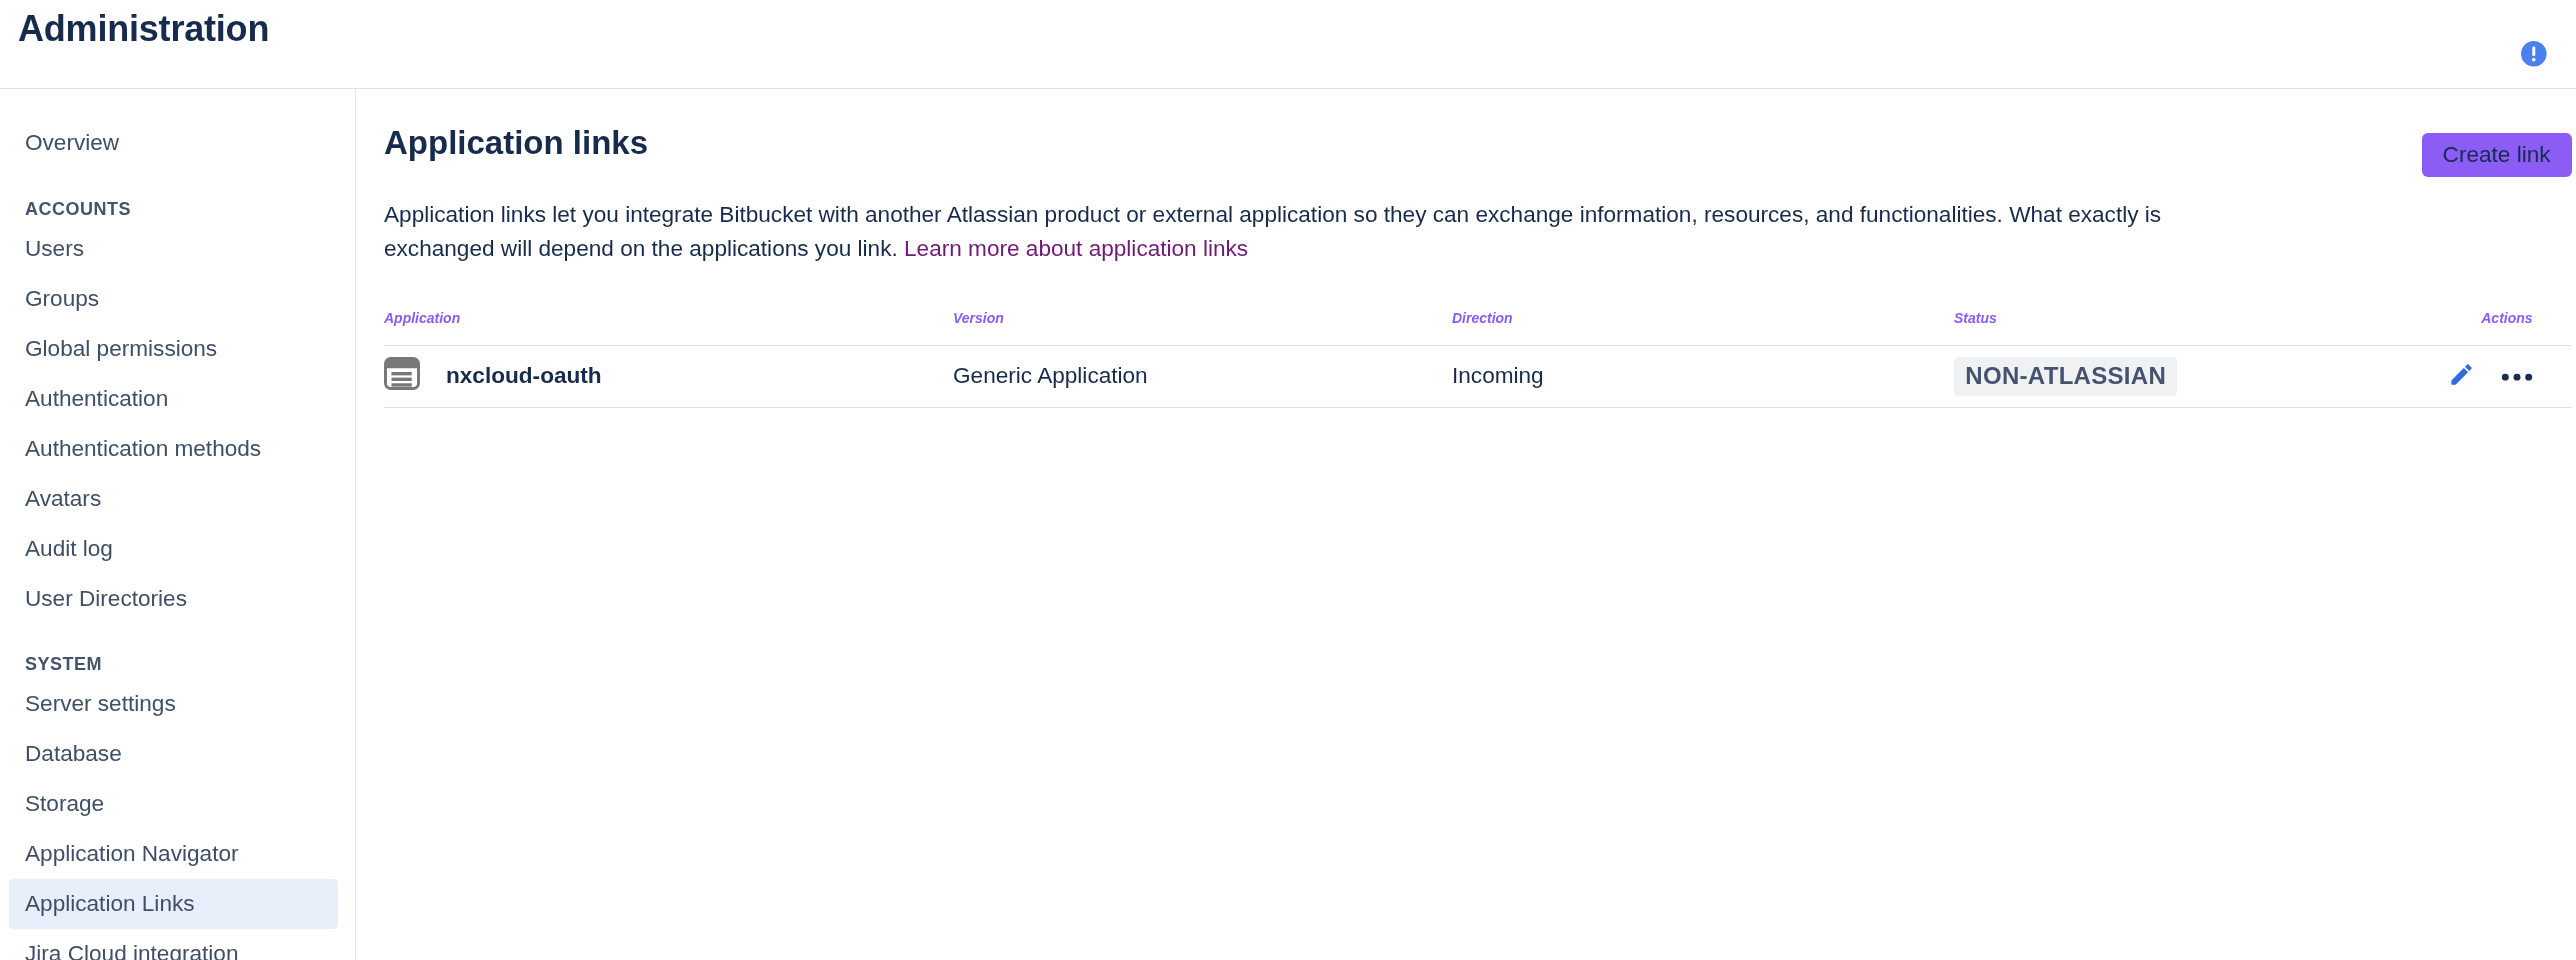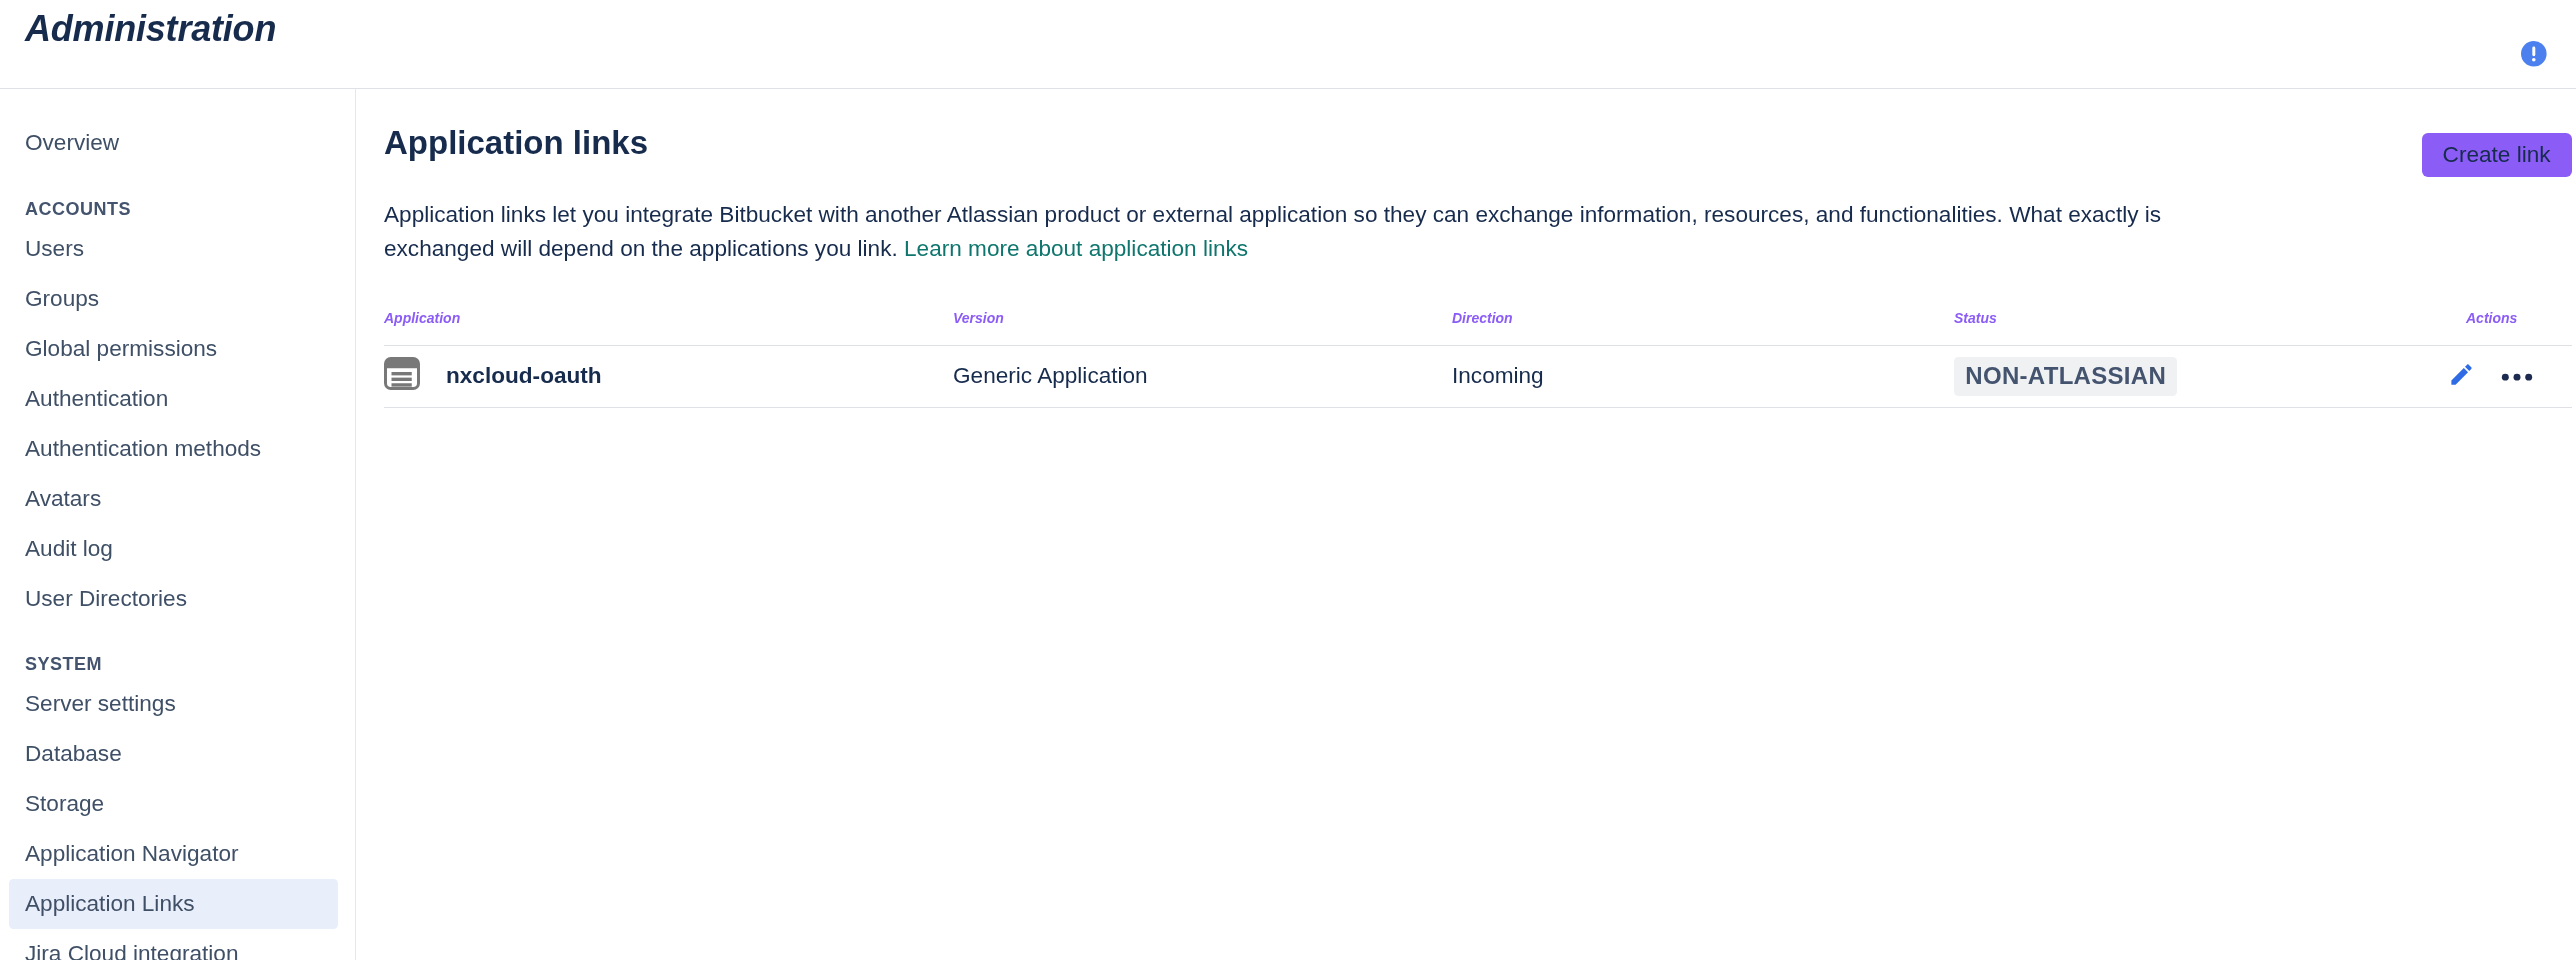--- a/index.html
+++ b/index.html
@@ -6,22 +6,22 @@
   html,body { margin:0; padding:0; }
   body {
     width:2576px; height:961px; overflow:hidden;
     background:#ffffff; color:#172B4D;
     font-family:"Liberation Sans", sans-serif;
   }
 
   
   .app-header { position:relative; height:89px; border-bottom:1.5px solid #DEE1E6; }
   .app-header h1 {
-    position:absolute; left:25px; top:4.5px; margin:0;
-    font-size:36px; line-height:48px; font-weight:700; letter-spacing:-0.2px; color:#172B4D;font-style:italic;
+    position:absolute; left:18px; top:4.5px; margin:0;
+    font-size:36px; line-height:48px; font-weight:700; letter-spacing:-0.2px; color:#172B4D;
   }
   .info-btn {
     position:absolute; right:29px; top:41px; width:25.6px; height:25.6px;
     border:none; background:transparent; padding:0; cursor:pointer;
   }
 
   
   .layout { display:flex; height:871px; }
 
   
@@ -39,29 +39,29 @@
   
   .main { flex:1; padding:0 12px 0 28px; }
   .main-header { display:flex; justify-content:space-between; align-items:flex-start; margin-top:36px; }
   .main-header h2 { margin:0; font-size:33px; line-height:36px; font-weight:700; color:#172B4D; }
   .create-btn {
     margin-top:8.3px; height:44px; padding:0 21px; border:none; border-radius:6px;
     background:#8b5cf6; color:#172B4D; font-size:22.6px; font-family:"Liberation Sans",sans-serif;
     cursor:pointer;
   }
   .description { margin:21px 0 0; max-width:1805px; font-size:22.6px; line-height:34px; color:#172B4D; }
-  .learn-link { color:#0f766e; text-decoration:none; cursor:pointer; }
+  .learn-link { color:#701a75; text-decoration:none; cursor:pointer; }
 
   
   .links-table { margin-top:25.6px; }
   .t-header, .t-row {
     display:grid; grid-template-columns:569px 499px 502px 494px 1fr; align-items:center;
   }
   .t-header { height:54px; border-bottom:1.5px solid #DFE1E6; font-size:14px; font-weight:700; color:#8b5cf6;font-style:italic; }
-  .t-header .cell-actions { padding-right:39px;margin-left:18px; }
+  .t-header .cell-actions { text-align:right; padding-right:39px;margin-left:18px; }
   .t-row { height:62px; border-bottom:1.5px solid #DFE1E6; font-size:22.6px; color:#172B4D; }
   .app-cell { display:flex; align-items:center; gap:26px; }
   .app-name { font-weight:700; }
   .badge {
     display:inline-block; background:#F0F1F3; color:#44546F; border-radius:4.5px;
     padding:7.5px 11.3px; font-size:24px; font-weight:700; letter-spacing:0.3px; line-height:1;
   }
   .actions-cell { display:flex; justify-content:flex-end; align-items:center; gap:25.6px; padding-right:39px; }
   .icon-btn { border:none; background:transparent; padding:0; cursor:pointer; display:flex; align-items:center; }
 </style>

